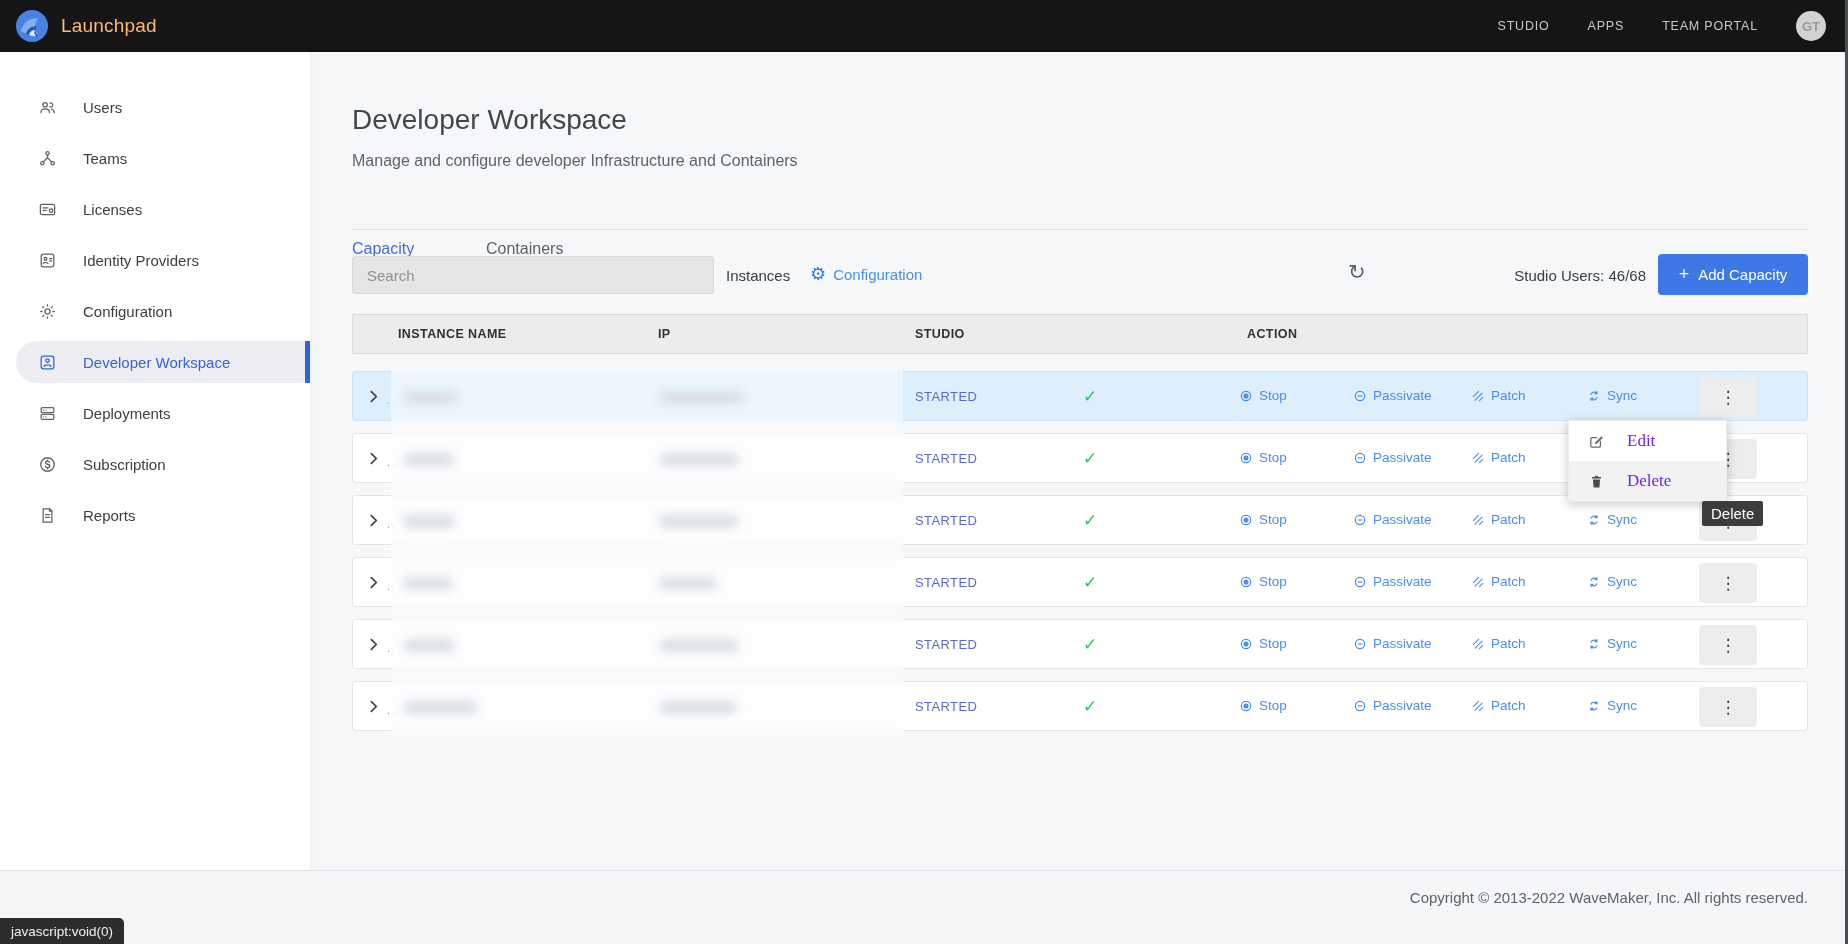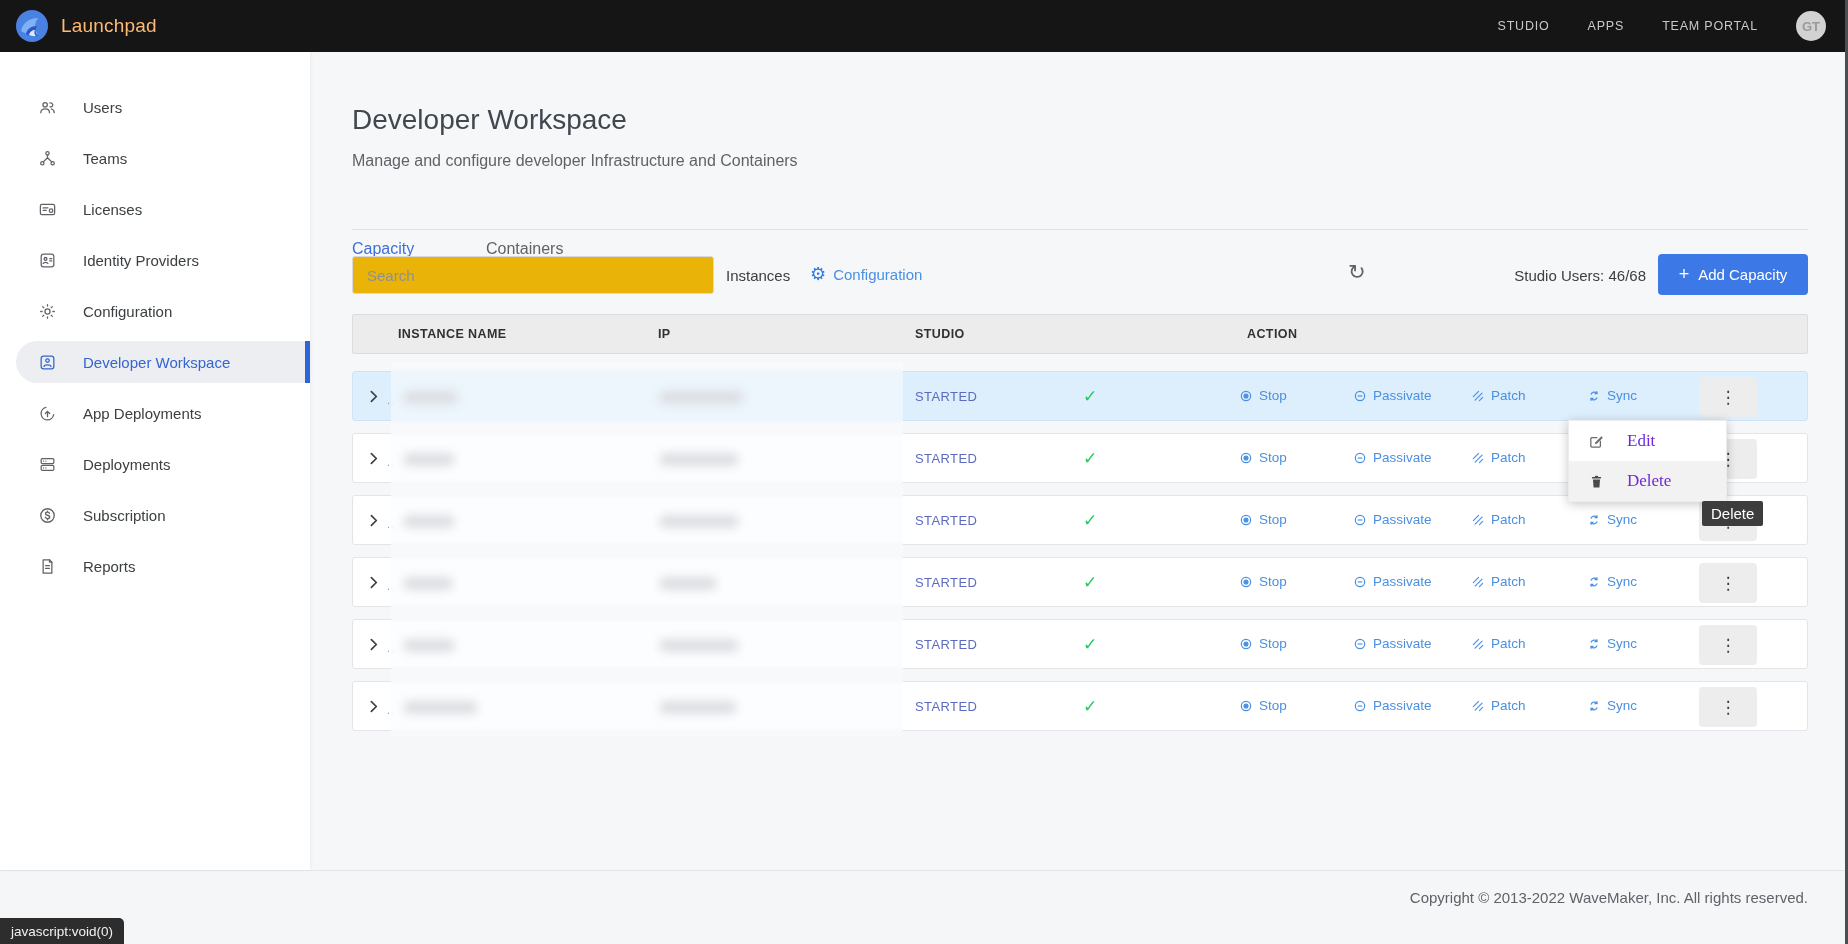--- a/index.html
+++ b/index.html
@@ -33,21 +33,21 @@
   .main { position:absolute; left:310px; top:52px; width:1538px; height:818px; }
   .page-title { position:absolute; left:42px; top:52px; font-size:28px; color:#40474f; font-weight:500; }
   .page-subtitle { position:absolute; left:42px; top:100px; font-size:16px; color:#5f6368; }
   .tabs { position:absolute; left:42px; top:140px; width:1456px; height:38px;
     border-bottom:1px solid #dfe1e5; display:flex; }
   .tab { font-size:16px; color:#5f6368; cursor:pointer; height:38px;margin-top:48px; }
   .tab.active { color:#3d6fd9; font-weight:500; width:120px; border-bottom:3px solid #3d6fd9; }
   .tab.plain { margin-left:14px; }
   
   .toolbar { position:absolute; left:42px; top:202px; width:1456px; height:42px; }
-  .search { position:absolute; left:0; top:2px; width:362px; height:38px; background:#eab308;
+  .search { position:absolute; left:0; top:2px; width:362px; height:38px; background:#e5e5e5;
     border:1px solid #d7d9dc; border-radius:3px; padding:0 14px; font-size:15px; color:#3c4043;
     font-family:"Liberation Sans","DejaVu Sans",sans-serif; outline:none; }
   .search::placeholder { color:#8d9196; }
   .instances-label { position:absolute; left:374px; top:13px; font-size:15px; color:#3c4043; }
   .config-link { position:absolute; left:458px; top:11px; display:flex; align-items:center; gap:7px;
     color:#4a90e2; font-size:15px; cursor:pointer; }
   .gear-glyph { font-family:"DejaVu Sans",sans-serif; font-size:18px; color:#2f7ae0; line-height:1; }
   .refresh-btn { position:absolute; left:996px; top:8px; font-family:"DejaVu Sans",sans-serif;
     font-size:21px; color:#5f6368; cursor:pointer; line-height:1; }
   .studio-users { position:absolute; right:162px; top:13px; font-size:15px; color:#3c4043; }
@@ -183,29 +183,20 @@
     <span class="si-icon">
       <svg viewBox="0 0 24 24" fill="none" stroke="currentColor" stroke-width="1.6" stroke-linecap="round">
         <rect x="4" y="4" width="16" height="16" rx="3"></rect>
           <circle cx="12" cy="9.5" r="2.2"></circle>
         <path d="M7.5 17c.8-2.8 8.2-2.8 9 0"></path>
         </svg>
     </span>
     <span>Developer Workspace</span>
   </div>
 
-  <div class="side-item">
-    <span class="si-icon">
-      <svg viewBox="0 0 24 24" fill="none" stroke="currentColor" stroke-width="1.6" stroke-linecap="round">
-        <path d="M19.8 13.5A8 8 0 1110 4.3"></path>
-          <path d="M12 16v-6M9.3 12l2.7-2.7 2.7 2.7"></path>
-        </svg>
-    </span>
-    <span>App Deployments</span>
-  </div>
 
   <div class="side-item">
     <span class="si-icon">
       <svg viewBox="0 0 24 24" fill="none" stroke="currentColor" stroke-width="1.6" stroke-linecap="round">
         <rect x="4" y="4.5" width="16" height="6.5" rx="1.5"></rect>
           <rect x="4" y="13" width="16" height="6.5" rx="1.5"></rect>
         <path d="M7 7.8h.01M10 7.8h.01M7 16.3h.01M10 16.3h.01"></path>
         </svg>
     </span>
     <span>Deployments</span>

